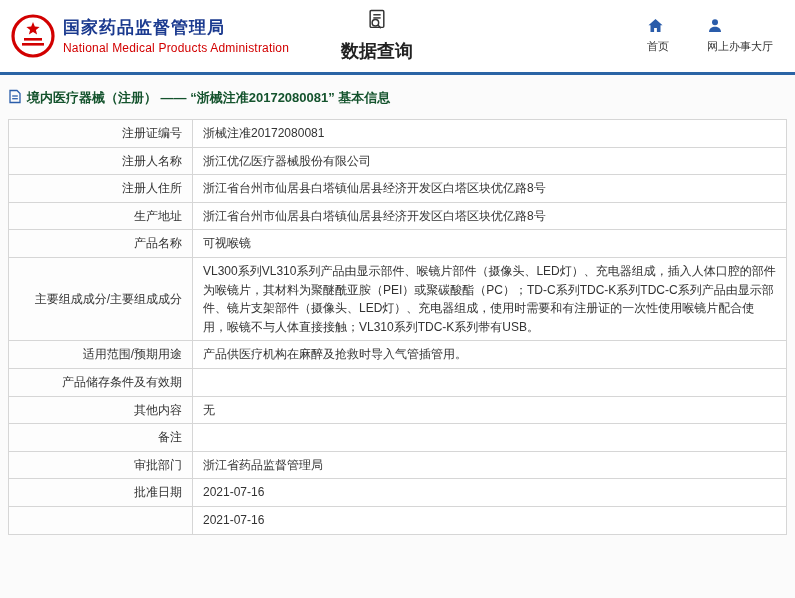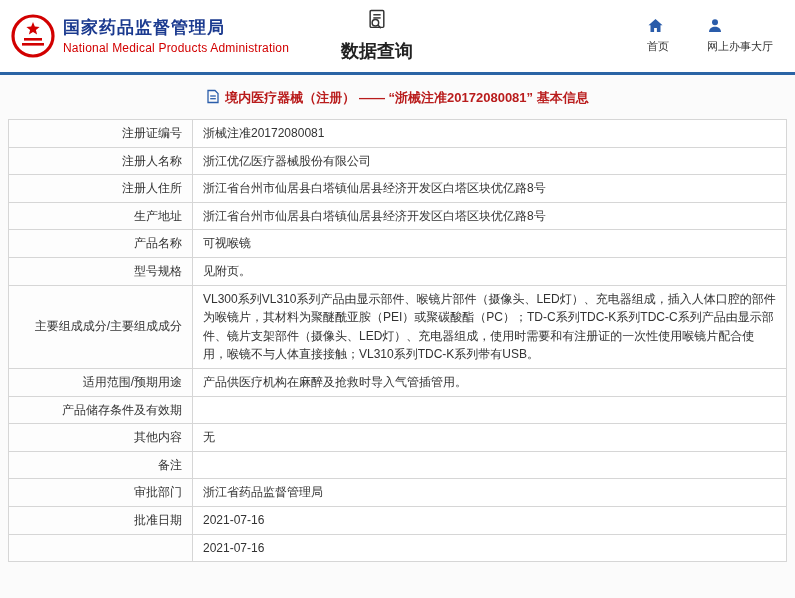--- a/index.html
+++ b/index.html
@@ -63,25 +63,24 @@
     min-width: 34px;
   }
   .blue-divider { height: 3px; background: #2a64a5; }
 
   
   .content { padding: 12px 8px 0 8px; }
   .page-title {
     display: flex;
     align-items: center;
     gap: 5px;
-    color: #b91c1c;
+    color: #14532d;
     font-size: 13px;
     font-weight: bold;
     margin: 2px 0 12px 0;
-    justify-content: center;
   }
 
   table.info-table {
     width: 100%;
     border-collapse: collapse;
     background: #fff;
     table-layout: fixed;
   }
   .info-table td {
     border: 1px solid #d6d6d6;
@@ -182,24 +181,20 @@
         </tr>
         <tr>
           <td class="label-cell"><span>生产地址</span></td>
           <td class="value-cell">浙江省台州市仙居县白塔镇仙居县经济开发区白塔区块优亿路8号</td>
         </tr>
         <tr>
           <td class="label-cell"><span>产品名称</span></td>
           <td class="value-cell">可视喉镜</td>
         </tr>
         <tr>
-          <td class="label-cell"><span>型号规格</span></td>
-          <td class="value-cell">见附页。</td>
-        </tr>
-        <tr>
           <td class="label-cell"><span>主要组成成分/主要组成成分</span></td>
           <td class="value-cell">VL300系列VL310系列产品由显示部件、喉镜片部件（摄像头、LED灯）、充电器组成，插入人体口腔的部件为喉镜片，其材料为聚醚酰亚胺（PEI）或聚碳酸酯（PC）；TD-C系列TDC-K系列TDC-C系列产品由显示部件、镜片支架部件（摄像头、LED灯）、充电器组成，使用时需要和有注册证的一次性使用喉镜片配合使用，喉镜不与人体直接接触；VL310系列TDC-K系列带有USB。</td>
         </tr>
         <tr>
           <td class="label-cell"><span>适用范围/预期用途</span></td>
           <td class="value-cell">产品供医疗机构在麻醉及抢救时导入气管插管用。</td>
         </tr>
         <tr>
           <td class="label-cell"><span>产品储存条件及有效期</span></td>
           <td class="value-cell"></td>

